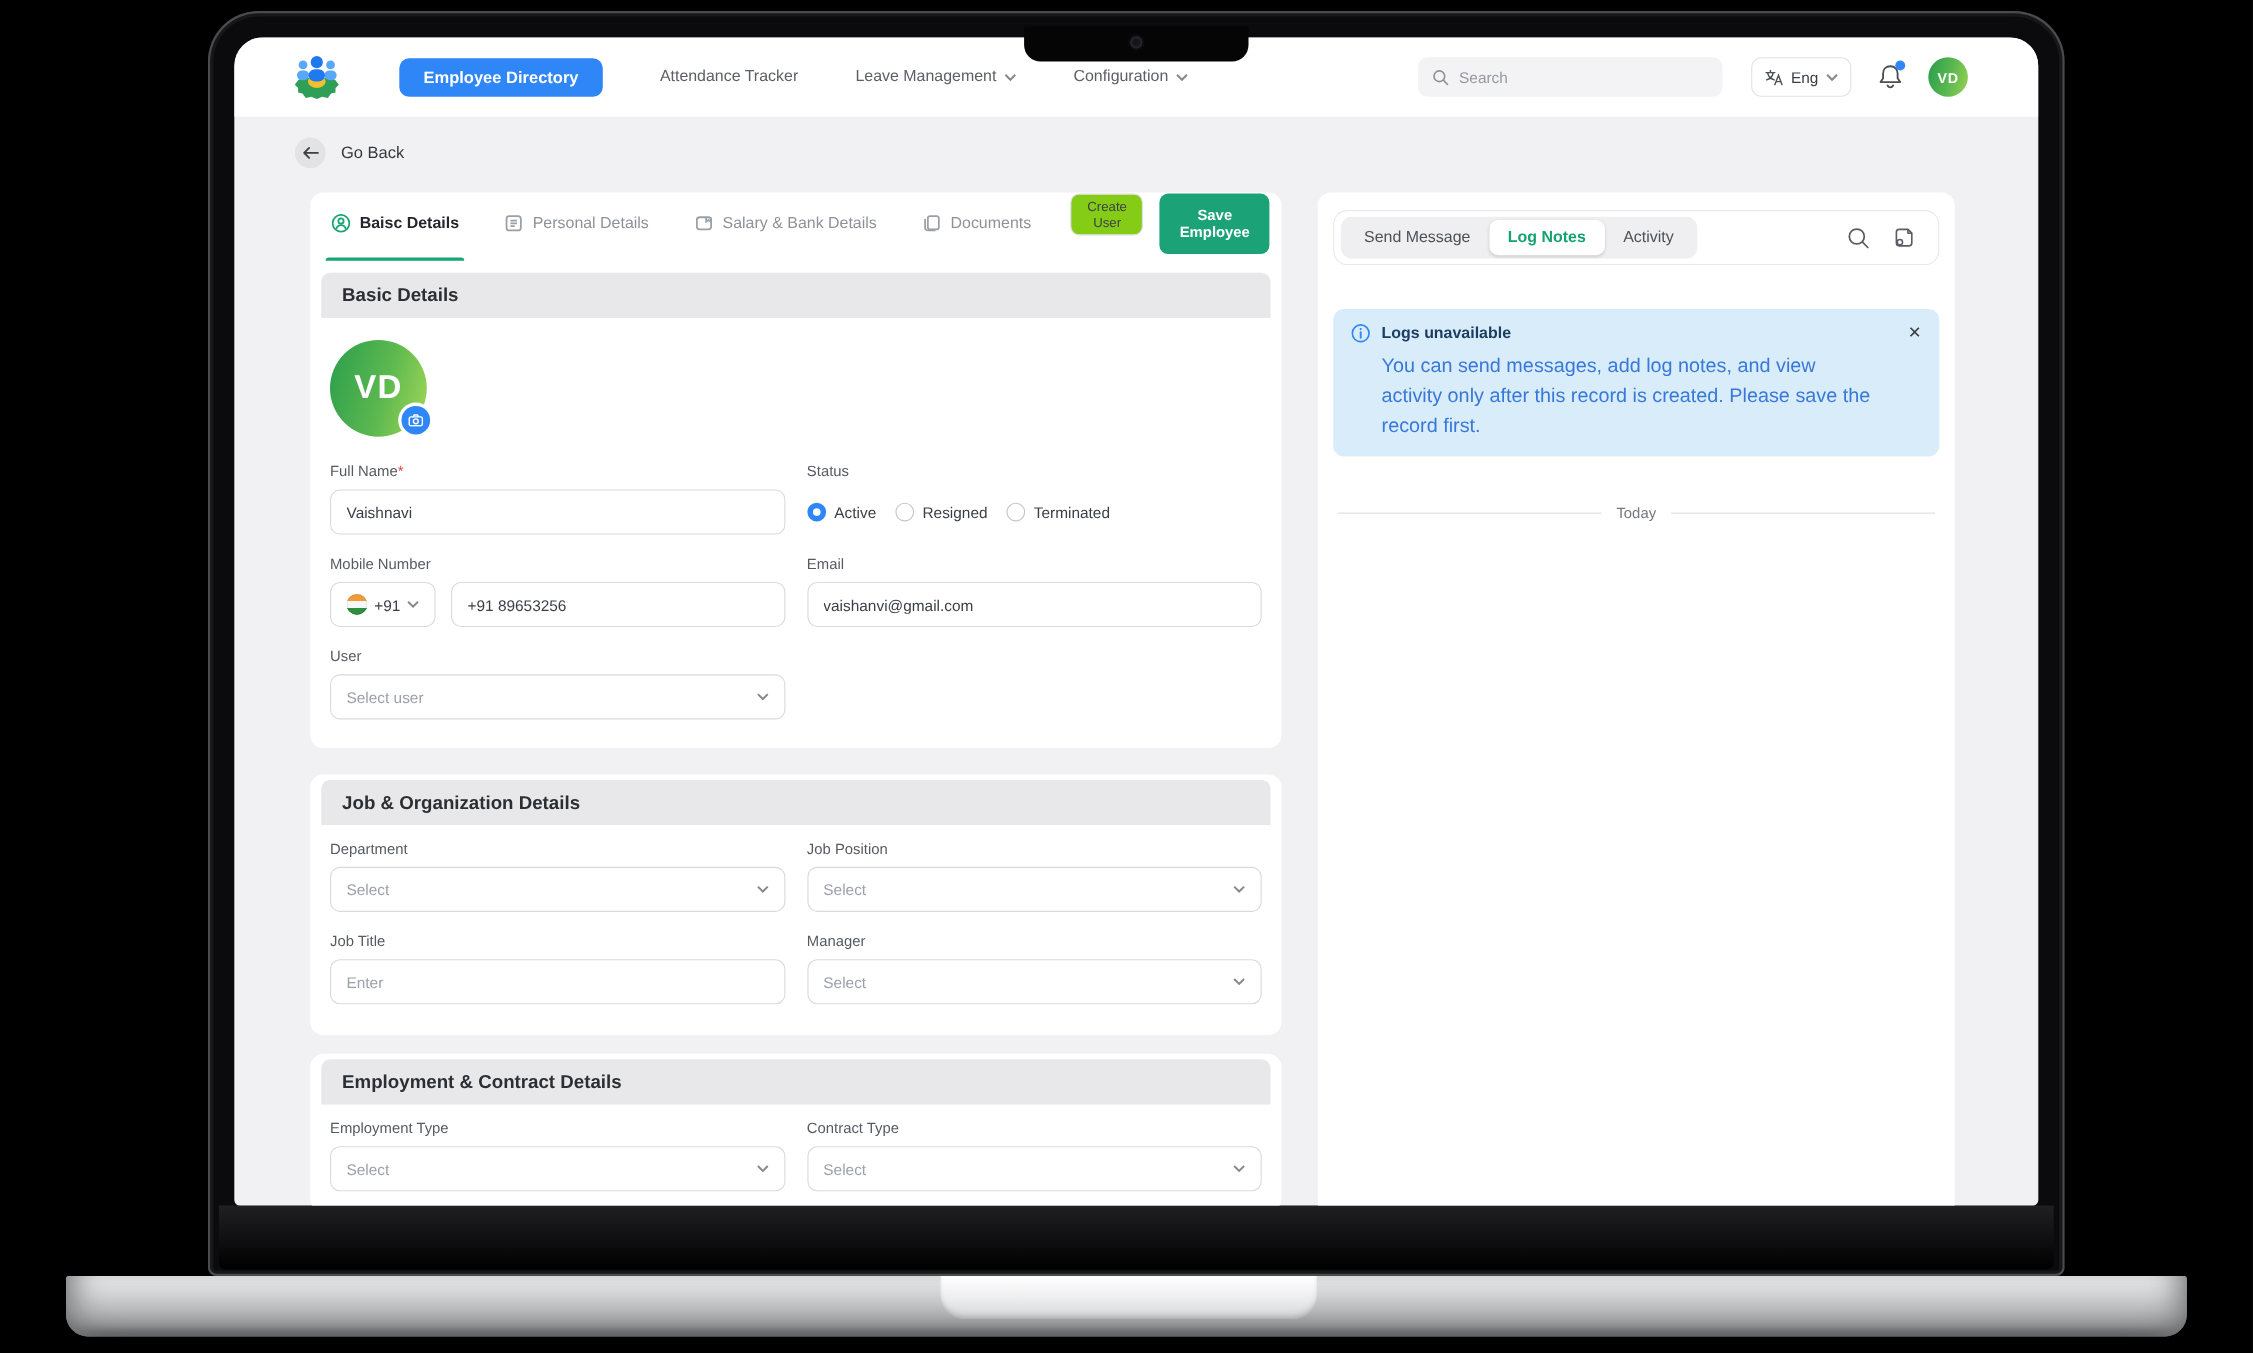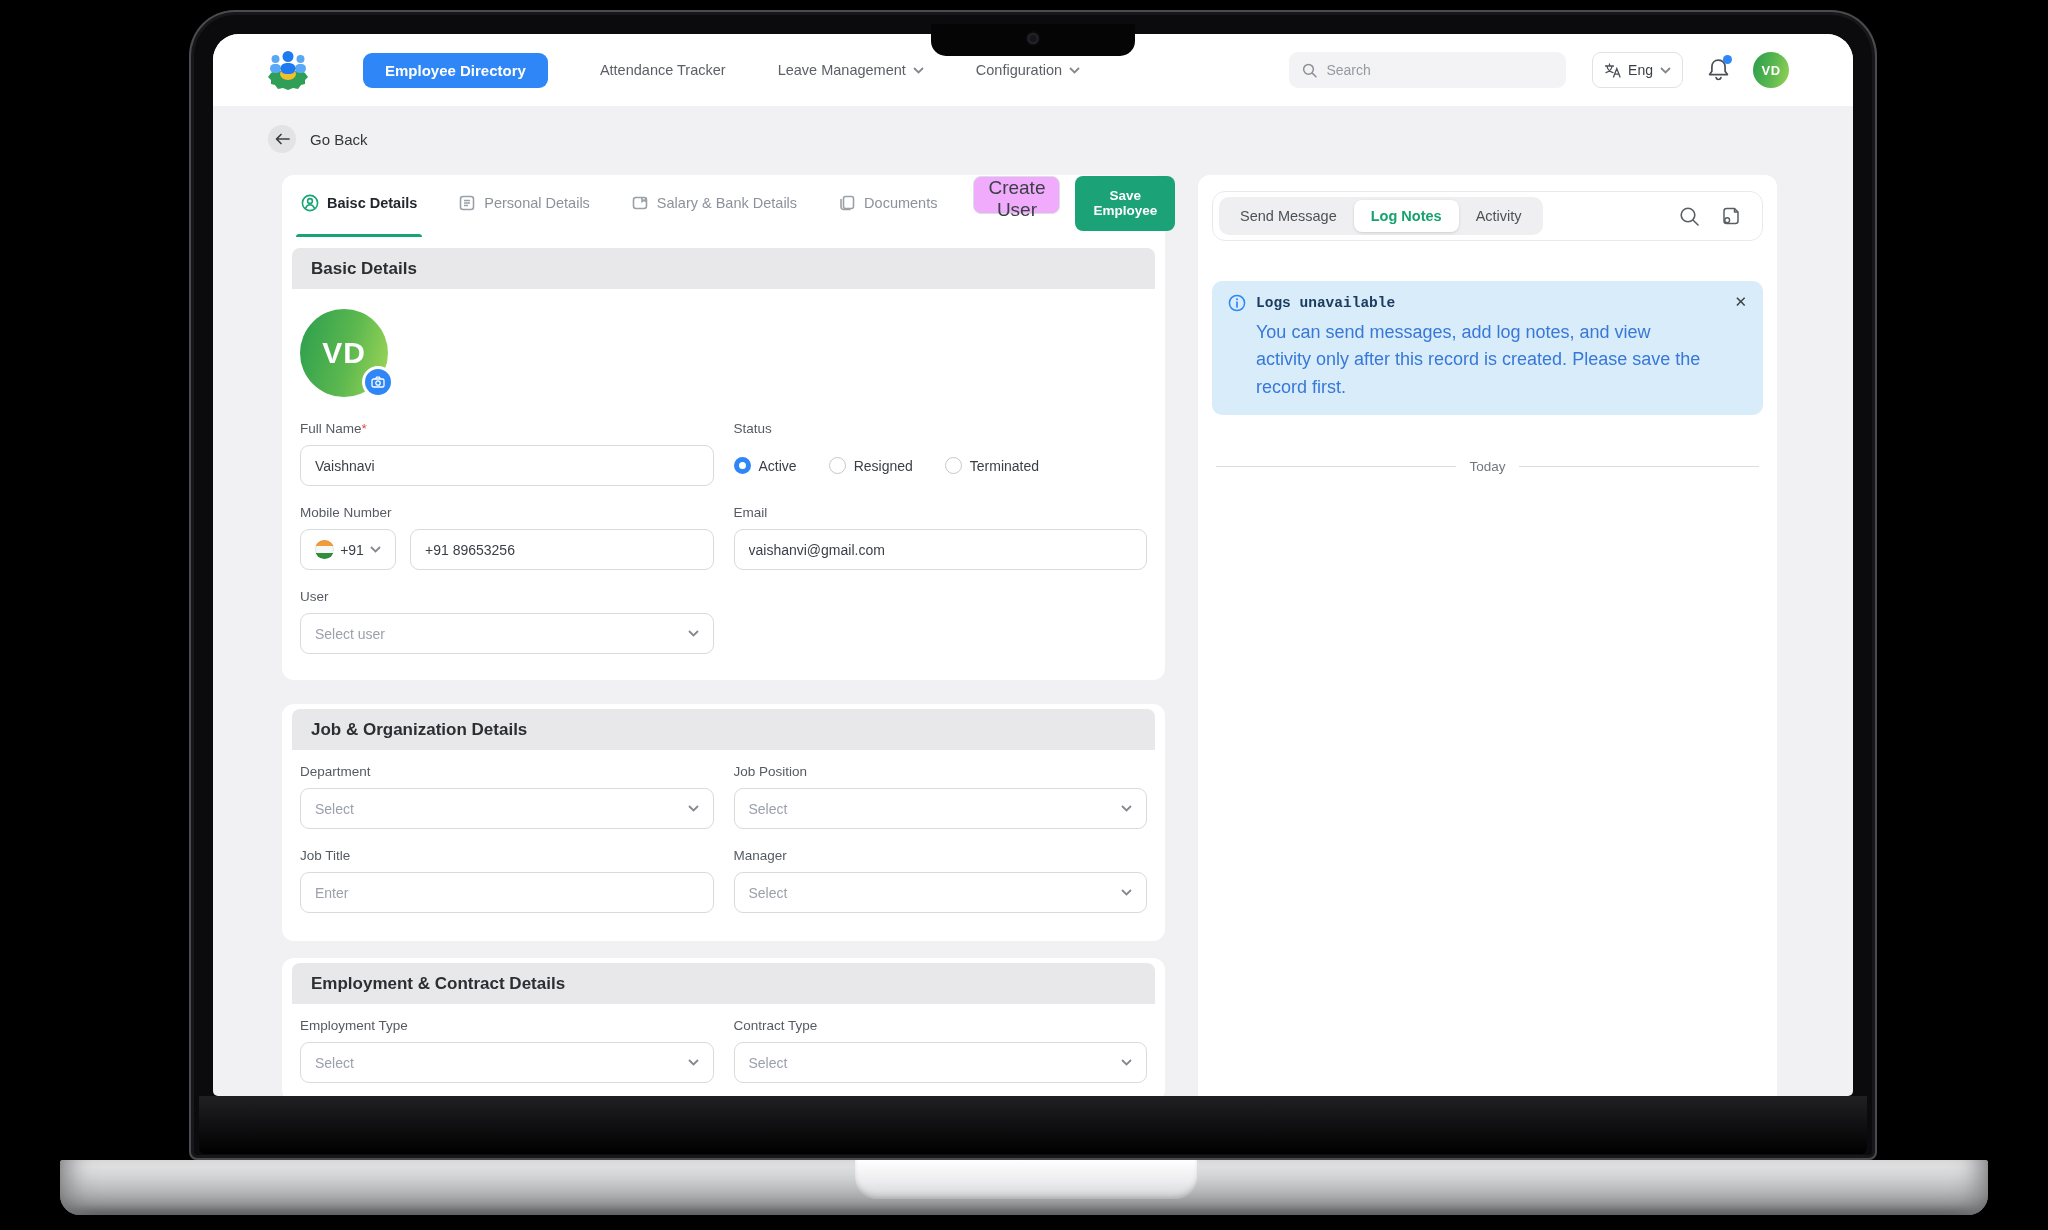--- a/index.html
+++ b/index.html
@@ -71,22 +71,22 @@
 
   
   .tabs-row{ height:56px; display:flex; align-items:center; padding:0 14px; }
   .tab{ position:relative; height:68px; display:flex; align-items:center; gap:8px; padding:0 5px;
     margin-right:31px; font-size:14.5px; color:#8d929a; cursor:pointer; white-space:nowrap; }
   .tab .ticon{ width:18px; height:18px; stroke:#9aa0a8; stroke-width:1.6; fill:none; }
   .tab.active{ color:#23272d; font-weight:bold; }
   .tab.active .ticon{ stroke:#18a574; }
   .tab.active::after{ content:""; position:absolute; left:0; right:0; bottom:0; height:3px; background:#18a574; border-radius:3px 3px 0 0; }
   .tabs-actions{ margin-left:auto; display:flex; gap:15px; }
-  .btn-outline{ background:#f0abfc; border:1px solid #dcdee2; border-radius:8px; padding:0 14px; height:38px;
-    font-size:19px; color:#3c4046; cursor:pointer; font-family:inherit; }
+  .btn-outline{ background:#84cc16; border:1px solid #dcdee2; border-radius:8px; padding:0 14px; height:38px;
+    font-size:12px; color:#3c4046; cursor:pointer; font-family:inherit; }
   .btn-green{ background:#1ba377; border:none; border-radius:8px; padding:0 18px; height:55px;
     font-size:13.5px; font-weight:bold; color:#fff; cursor:pointer; font-family:inherit; }
 
   
   .section-head{ background:#e8e8ea; height:41px; margin:0 10px; border-radius:8px 8px 0 0;
     display:flex; align-items:center; padding:0 19px; font-size:17px; font-weight:bold; color:#2b2e33; }
   .mt17{ margin-top:17px; }
   .pt5{ padding-top:5px; }
 
   
@@ -99,40 +99,40 @@
   input.finput{ outline:none; font-family:inherit; }
   input.finput::placeholder{ color:#9ba1ab; }
   .fselect{ justify-content:space-between; cursor:pointer; }
   .fselect .ph{ color:#9ba1ab; }
   .avatar-block{ position:relative; width:88px; height:88px; margin:20px 0 8px 18px; }
   .avatar-lg{ width:88px; height:88px; border-radius:50%; color:#fff; font-size:30px; font-weight:bold; letter-spacing:1px;
     display:flex; align-items:center; justify-content:center;
     background:linear-gradient(105deg,#2fa04d 5%,#5cb84f 55%,#9ad457 95%); }
   .cam-badge{ position:absolute; right:-3px; bottom:2px; width:26px; height:26px; border-radius:50%;
     background:#2f86f6; box-shadow:0 0 0 3px #fff; display:flex; align-items:center; justify-content:center; cursor:pointer; }
-  .radio-row{ display:flex; align-items:center; gap:32px; height:41px; }
+  .radio-row{ display:flex; align-items:center; gap:17px; height:41px; }
   .radio{ display:flex; align-items:center; gap:8px; font-size:14px; color:#3a3f47; cursor:pointer; }
   .rdot{ width:17px; height:17px; border-radius:50%; border:1.5px solid #c3c7cd; background:#fff; }
   .rdot.on{ border:5px solid #2f86f6; }
   .phone-row{ display:flex; gap:14px; }
   .country{ flex:0 0 96px; display:flex; align-items:center; gap:6px; justify-content:center; padding:0 8px; }
   .flag{ width:19px; height:19px; border-radius:50%; flex:0 0 auto;
     background:linear-gradient(180deg,#f19c38 0 34%, #f6f7f8 34% 66%, #2f8f3f 66% 100%);
     box-shadow:inset 0 0 0 1px rgba(0,0,0,.08); }
 
   
   .right-card{ width:579px; height:940px; background:#fff; border-radius:12px; padding:16px 14px; }
   .rp-tabs{ border:1.5px solid #e8e9ec; border-radius:13px; height:50px; display:flex; align-items:center;
     justify-content:space-between; padding:0 20px 0 6px; }
   .seg{ background:#efeff2; border-radius:10px; height:38px; display:flex; align-items:center; padding:0 4px; }
   .seg-item{ padding:8px 17px; font-size:14.5px; color:#4c5157; cursor:pointer; border-radius:8px; white-space:nowrap; }
   .seg-item.active{ background:#fff; color:#16a26e; font-weight:bold; box-shadow:0 1px 3px rgba(0,0,0,.14); }
   .rp-icons{ display:flex; align-items:center; gap:20px; }
   .alert{ margin-top:40px; background:#d9ecfa; border-radius:10px; padding:13px 16px 14px; position:relative; }
-  .alert-title-row{ display:flex; align-items:center; gap:10px;font-family:Liberation Mono, monospace; }
+  .alert-title-row{ display:flex; align-items:center; gap:10px; }
   .alert-title{ font-size:14.5px; font-weight:bold; color:#1c3c60; }
   .alert-body{ margin:7px 0 0 28px; max-width:448px; font-size:18px; line-height:1.52; color:#3778d8; }
   .alert-close{ position:absolute; right:16px; top:12px; font-size:15px; color:#3c4043; cursor:pointer; }
   .today-div{ margin:44px 4px 0; display:flex; align-items:center; gap:13px; color:#73777e; font-size:13.5px; }
   .today-div::before, .today-div::after{ content:""; flex:1; height:1px; background:#dddde0; }
   .act-card{ margin:36px 2px 0; background:#fff; border-radius:10px; padding:17px 18px 19px;
     box-shadow:0 0 0 1px #ededf0, 0 5px 12px rgba(0,0,0,.07); }
   .act-top{ display:flex; align-items:center; }
   .avatar-ad{ width:32px; height:32px; border-radius:50%; color:#fff; font-size:11px; font-weight:bold;
     display:flex; align-items:center; justify-content:center;

